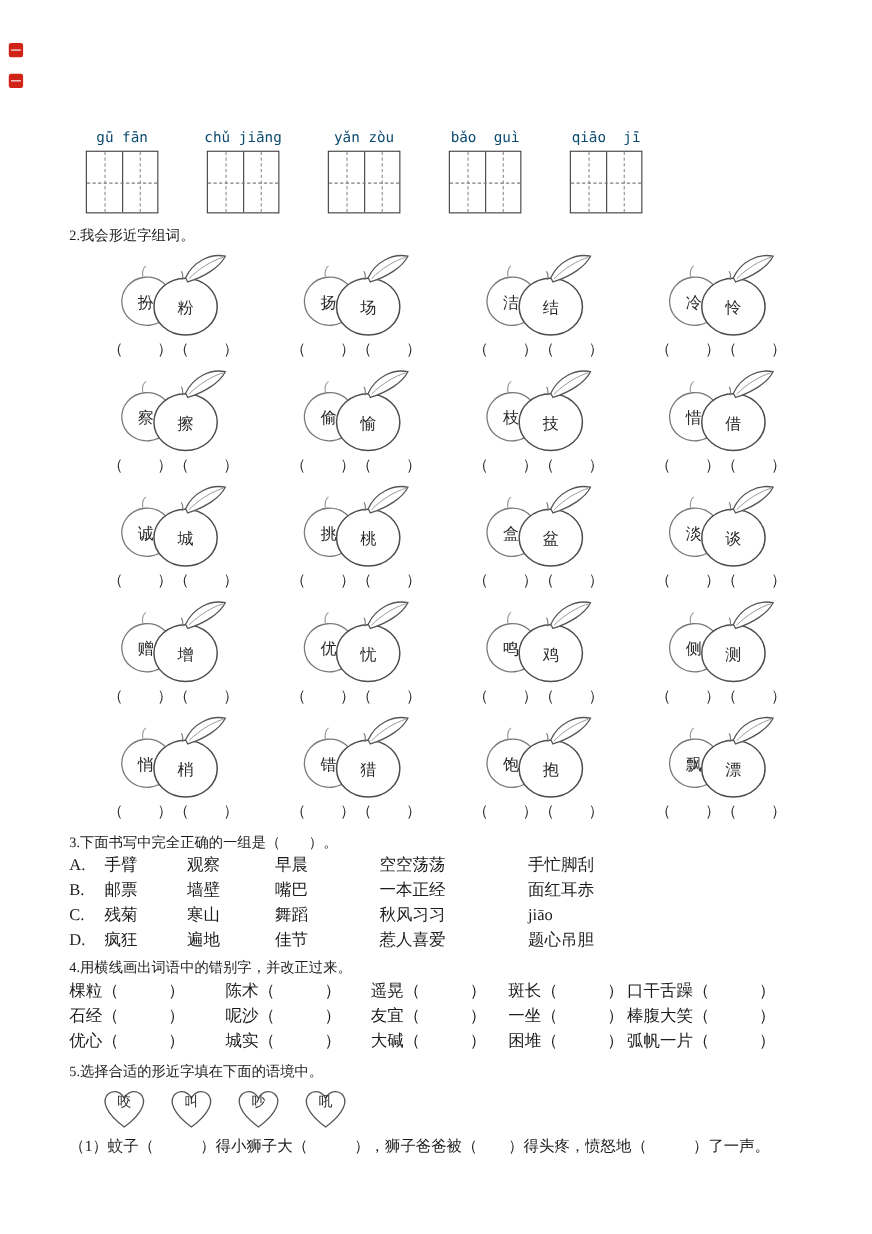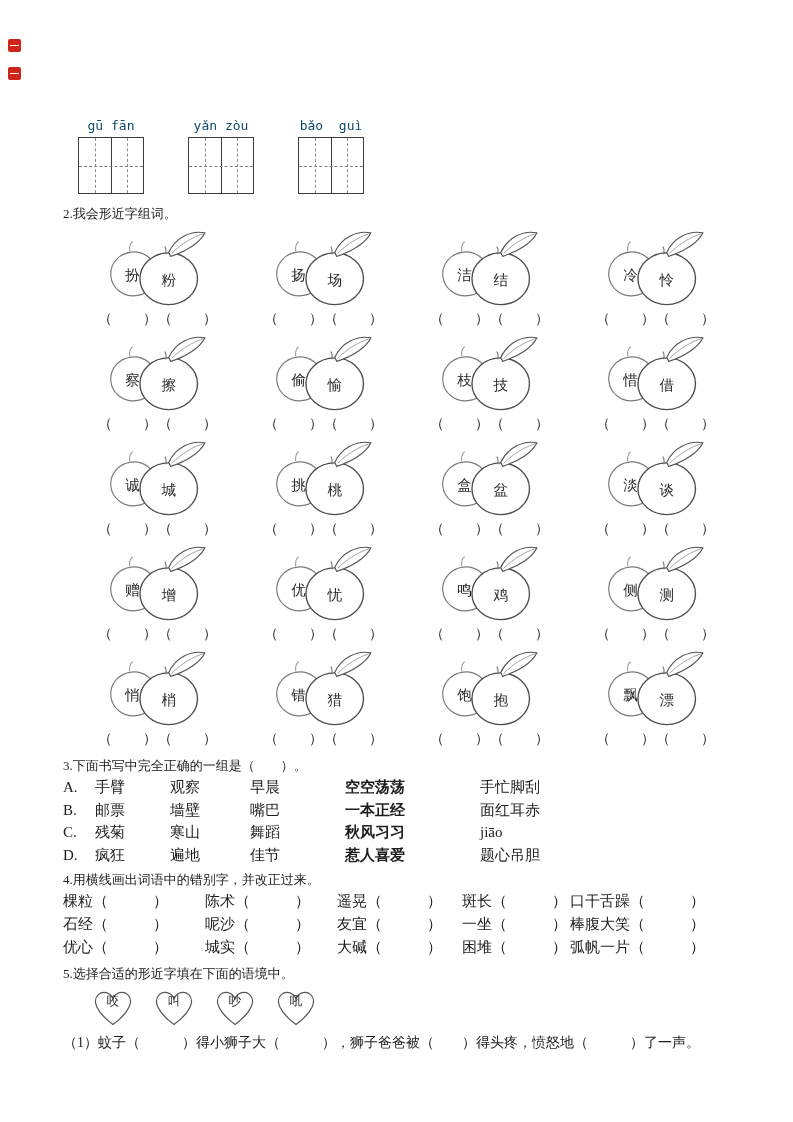--- a/index.html
+++ b/index.html
@@ -42,21 +42,21 @@
   .apple-svg text{font-family:"Liberation Serif","DejaVu Serif",serif;fill:#2a2a2a;}
   .blank-pair{font-size:14px;letter-spacing:1px;color:#2a2a2a;line-height:21px;white-space:pre;}
 
   
   #sec3{margin-top:4px;}
   .opt-row{display:flex;font-size:15px;line-height:22.5px;}
   .opt-row .opt-label{width:32px;}
   .opt-row .w1{width:75px;}
   .opt-row .w2{width:80px;}
   .opt-row .w3{width:95px;}
-  .opt-row .w4{width:135px;font-weight:bold;}
+  .opt-row .w4{width:135px;}
 
   
   #sec4{margin-top:3px;}
   .err-row{display:grid;grid-template-columns:142px 132px 125px 108px auto;font-size:15px;line-height:23px;}
   .err-cell{white-space:nowrap;}
   .err-blank{white-space:pre;}
 
   
   #sec5{margin-top:4px;}
   .hearts-row{display:flex;gap:15px;margin-left:27px;margin-top:2px;}
@@ -75,30 +75,48 @@
       <div class="pinyin-group">
         <div class="pinyin-label">gū fān</div>
         <div class="write-box">
           <i class="wb-vq1"></i>
           <i class="wb-vmid"></i>
           <i class="wb-vq3"></i>
           <i class="wb-hmid"></i>
         </div>
       </div>
       <div class="pinyin-group">
+        <div class="pinyin-label">chǔ jiāng</div>
+        <div class="write-box">
+          <i class="wb-vq1"></i>
+          <i class="wb-vmid"></i>
+          <i class="wb-vq3"></i>
+          <i class="wb-hmid"></i>
+        </div>
+      </div>
+      <div class="pinyin-group">
         <div class="pinyin-label">yǎn zòu</div>
         <div class="write-box">
           <i class="wb-vq1"></i>
           <i class="wb-vmid"></i>
           <i class="wb-vq3"></i>
           <i class="wb-hmid"></i>
         </div>
       </div>
       <div class="pinyin-group">
         <div class="pinyin-label">bǎo  guì</div>
+        <div class="write-box">
+          <i class="wb-vq1"></i>
+          <i class="wb-vmid"></i>
+          <i class="wb-vq3"></i>
+          <i class="wb-hmid"></i>
+        </div>
+      </div>
+      <div class="pinyin-group">
+        <div class="pinyin-label">qiāo  jī</div>
         <div class="write-box">
           <i class="wb-vq1"></i>
           <i class="wb-vmid"></i>
           <i class="wb-vq3"></i>
           <i class="wb-hmid"></i>
         </div>
       </div>
     </div>
 
   <div class="sec-title" id="sec2-title">2.我会形近字组词。</div>

